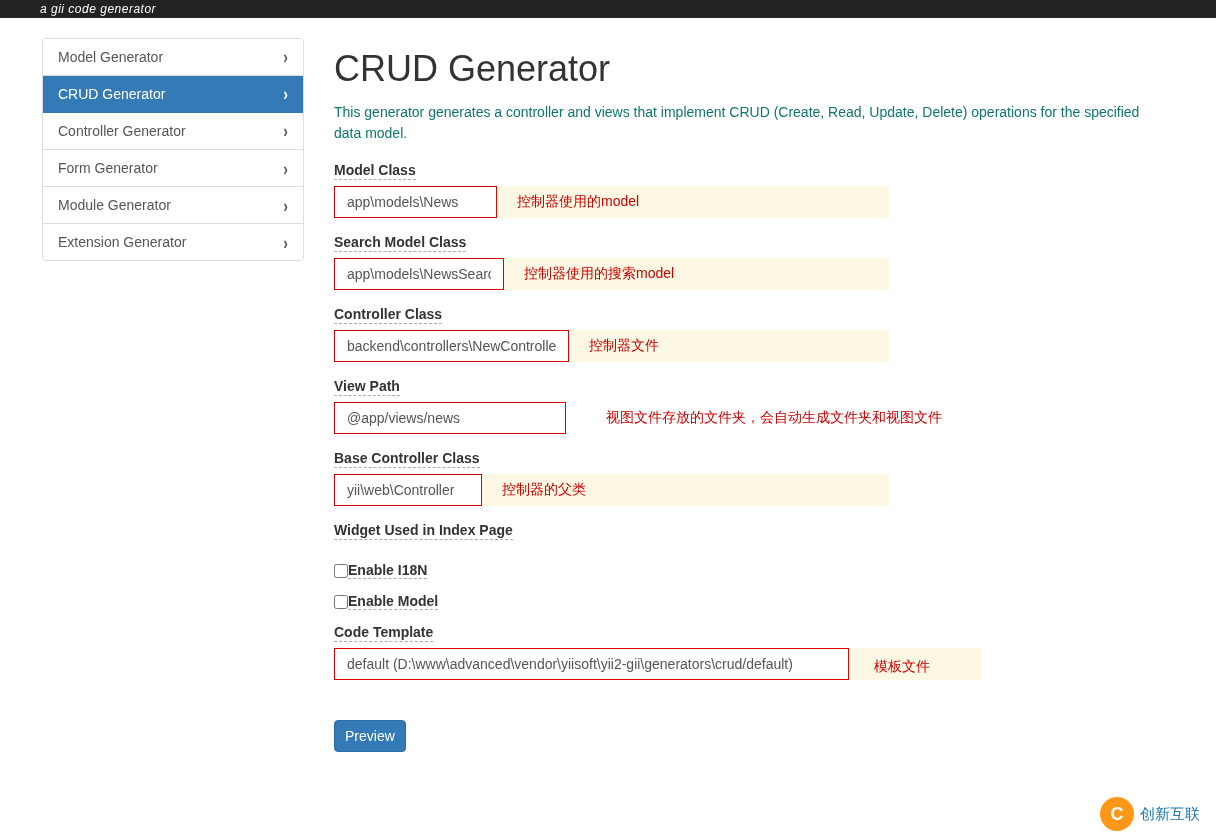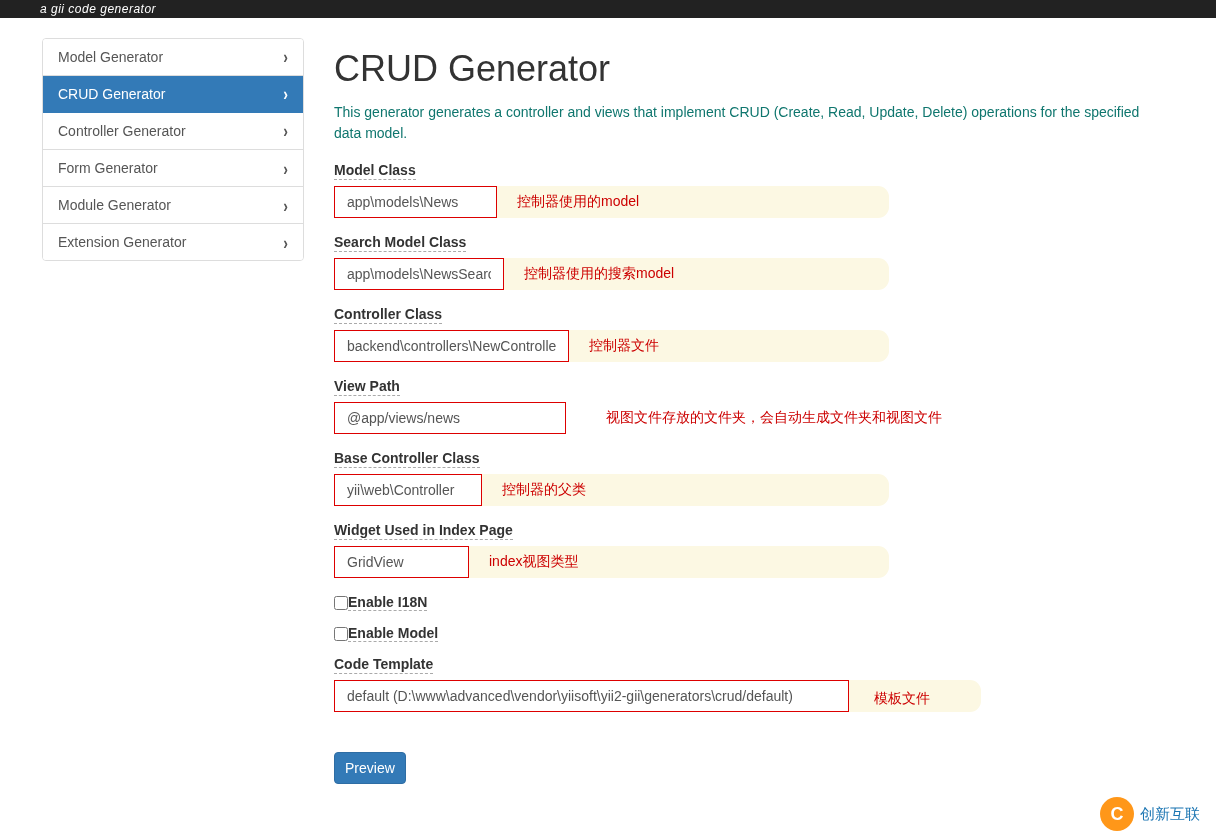--- a/index.html
+++ b/index.html
@@ -12,21 +12,21 @@
     .list-group { border: 1px solid #ddd; border-radius: 4px; overflow: hidden; }
     .list-group-item { display: flex; justify-content: space-between; align-items: flex-start; padding: 10px 15px; border-bottom: 1px solid #ddd; background: #fff; cursor: pointer; color: #555; }
     .list-group-item:last-child { border-bottom: none; }
     .list-group-item.active { background: #337ab7; color: #fff; border-color: #337ab7; }
     .chevron { font-weight: bold; font-size: 14px; transform: scaleY(1.3); }
     .main { flex: 1; padding-top: 10px; }
     h1 { font-size: 36px; font-weight: 500; color: #333; margin-bottom: 12px; }
     .description { color: #0f766e; line-height: 1.5; margin-bottom: 18px; max-width: 820px; }
     .form-group { margin-bottom: 16px; }
     .form-label { font-weight: bold; color: #333; border-bottom: 1px dashed #aaa; display: inline-block; padding-bottom: 1px; margin-bottom: 6px; }
-    .input-row { display: flex; align-items: center; background: #fcf8e3; width: 555px; border-radius: 11px; }
+    .input-row { display: flex; align-items: center; background: #fcf8e3; width: 555px; }
     .form-input { padding: 7px 12px; border: 1px solid #d00; background: #fff; font-size: 14px; color: #555; outline: none; }
     .annotation { color: #c00; padding-left: 20px; font-size: 14px; }
     .row-viewpath .input-row { background: transparent; width: auto; }
     .row-viewpath .form-input { width: 232px; border-color: #d00; }
     .row-template .input-row { background: #fcf8e3; width: 555px; }
     .row-template .form-input { width: 515px; border-color: #d00; }
     .checkbox-row { display: flex; align-items: center; margin-bottom: 14px; }
     .checkbox-row input { width: 14px; height: 14px; }
     .checkbox-label { font-weight: bold; color: #333; border-bottom: 1px dashed #aaa; display: inline-block; }
     .btn-preview { background: #337ab7; color: #fff; border: 1px solid #2e6da4; padding: 7px 10px; border-radius: 4px; font-size: 14px; cursor: pointer; margin-top: 6px; }
@@ -118,24 +118,20 @@
     <div class="form-group">
       <span class="form-label">Base Controller Class</span>
       <div class="input-row">
         <input class="form-input w-160" value="yii\web\Controller" style="">
         <span class="annotation">控制器的父类</span>
       </div>
     </div>
 
     <div class="form-group">
       <span class="form-label">Widget Used in Index Page</span>
-      <div class="input-row">
-        <input class="form-input w-135" value="GridView" style="">
-        <span class="annotation">index视图类型</span>
-      </div>
     </div>
 
     <div class="checkbox-row">
       <input type="checkbox" style="">
       <span class="checkbox-label">Enable I18N</span>
     </div>
 
     <div class="checkbox-row">
       <input type="checkbox" style="">
       <span class="checkbox-label">Enable Model</span>

